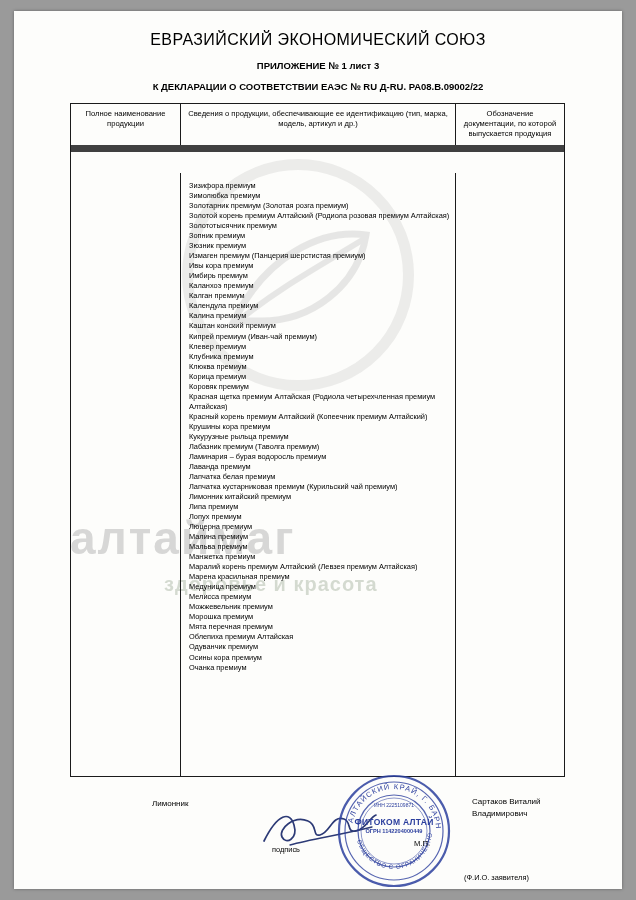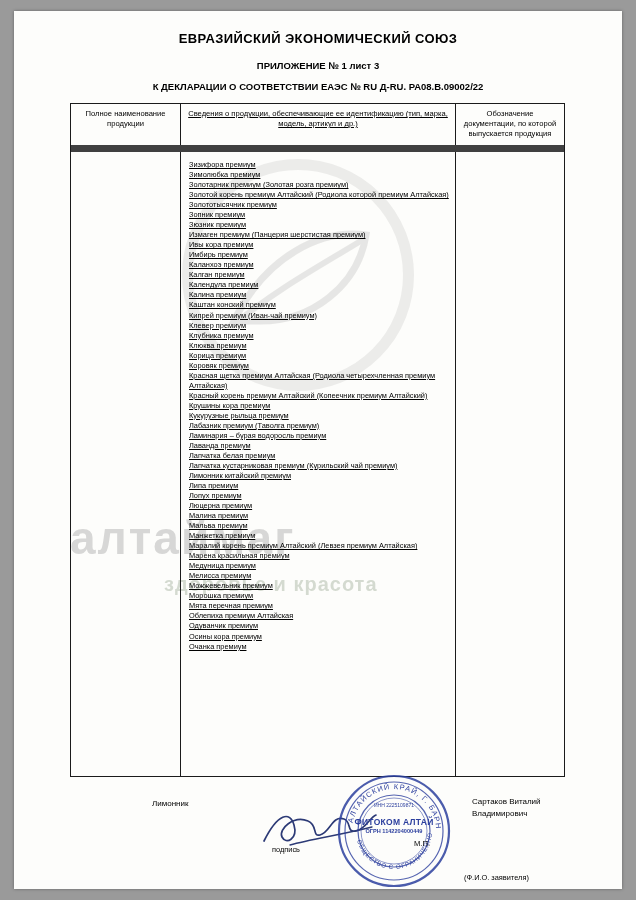--- a/index.html
+++ b/index.html
@@ -37,21 +37,21 @@
     font-weight:bold;
     letter-spacing:2px;
     white-space:nowrap;
   }
   .wm-main{left:56px;top:500px;font-size:46px;}
   .wm-sub{left:150px;top:562px;font-size:20px;color:rgba(120,140,110,.30);letter-spacing:1px;}
 
   
   .h1{
     position:absolute;left:0;right:0;top:20px;text-align:center;
-    font-size:13px;font-weight:bold;letter-spacing:.4px;
+    font-size:16px;font-weight:normal;letter-spacing:.4px;
   }
   .h2{
     position:absolute;left:0;right:0;top:49px;text-align:center;
     font-size:9.5px;font-weight:bold;
   }
   .h3{
     position:absolute;left:0;right:0;top:70px;text-align:center;
     font-size:9.5px;font-weight:bold;
   }
 
@@ -62,24 +62,24 @@
     box-sizing:border-box;
     z-index:1;
     background:transparent;
   }
   .thead{display:flex;border-bottom:7px solid #404040;}
   .th{
     font-size:7.6px;text-align:center;padding:5px 4px 6px;
     line-height:1.32;box-sizing:border-box;
   }
   .c1{width:110px;border-right:1px solid #1b1b1b;}
-  .c2{width:275px;border-right:1px solid #1b1b1b;text-decoration:underline;}
+  .c2{width:275px;border-right:1px solid #1b1b1b;}
   .c3{width:108px;}
   .tbody{display:flex;min-height:624px;}
-  .td{box-sizing:border-box;padding:0;}
+  .td{box-sizing:border-box;padding:0;margin-top:21px;}
   .td.c1,.td.c2{border-right:1px solid #1b1b1b;}
   .prodlist{
     padding:8px 4px 8px 8px;
     font-size:7.4px;
     line-height:1.355;
   }
   .prodlist div{white-space:normal;}
 
   
   .footer{position:absolute;left:56px;top:742px;width:495px;height:128px;z-index:1;}
@@ -134,21 +134,21 @@
       <div class="th c2">Сведения о продукции, обеспечивающие ее идентификацию (тип, марка, модель, артикул и др.)</div>
       <div class="th c3">Обозначение документации, по которой выпускается продукция</div>
     </div>
     <div class="tbody">
       <div class="td c1"></div>
       <div class="td c2">
         <div class="prodlist" id="prodlist">
               <div>Зизифора премиум</div>
               <div>Зимолюбка премиум</div>
               <div>Золотарник премиум (Золотая розга премиум)</div>
-              <div>Золотой корень премиум Алтайский (Родиола которой премиум Алтайская)</div>
+              <div>Золотой корень премиум Алтайский (Родиола розовая премиум Алтайская)</div>
               <div>Золототысячник премиум</div>
               <div>Зопник премиум</div>
               <div>Зюзник премиум</div>
               <div>Измаген премиум (Панцерия шерстистая премиум)</div>
               <div>Ивы кора премиум</div>
               <div>Имбирь премиум</div>
               <div>Каланхоэ премиум</div>
               <div>Калган премиум</div>
               <div>Календула премиум</div>
               <div>Калина премиум</div>

